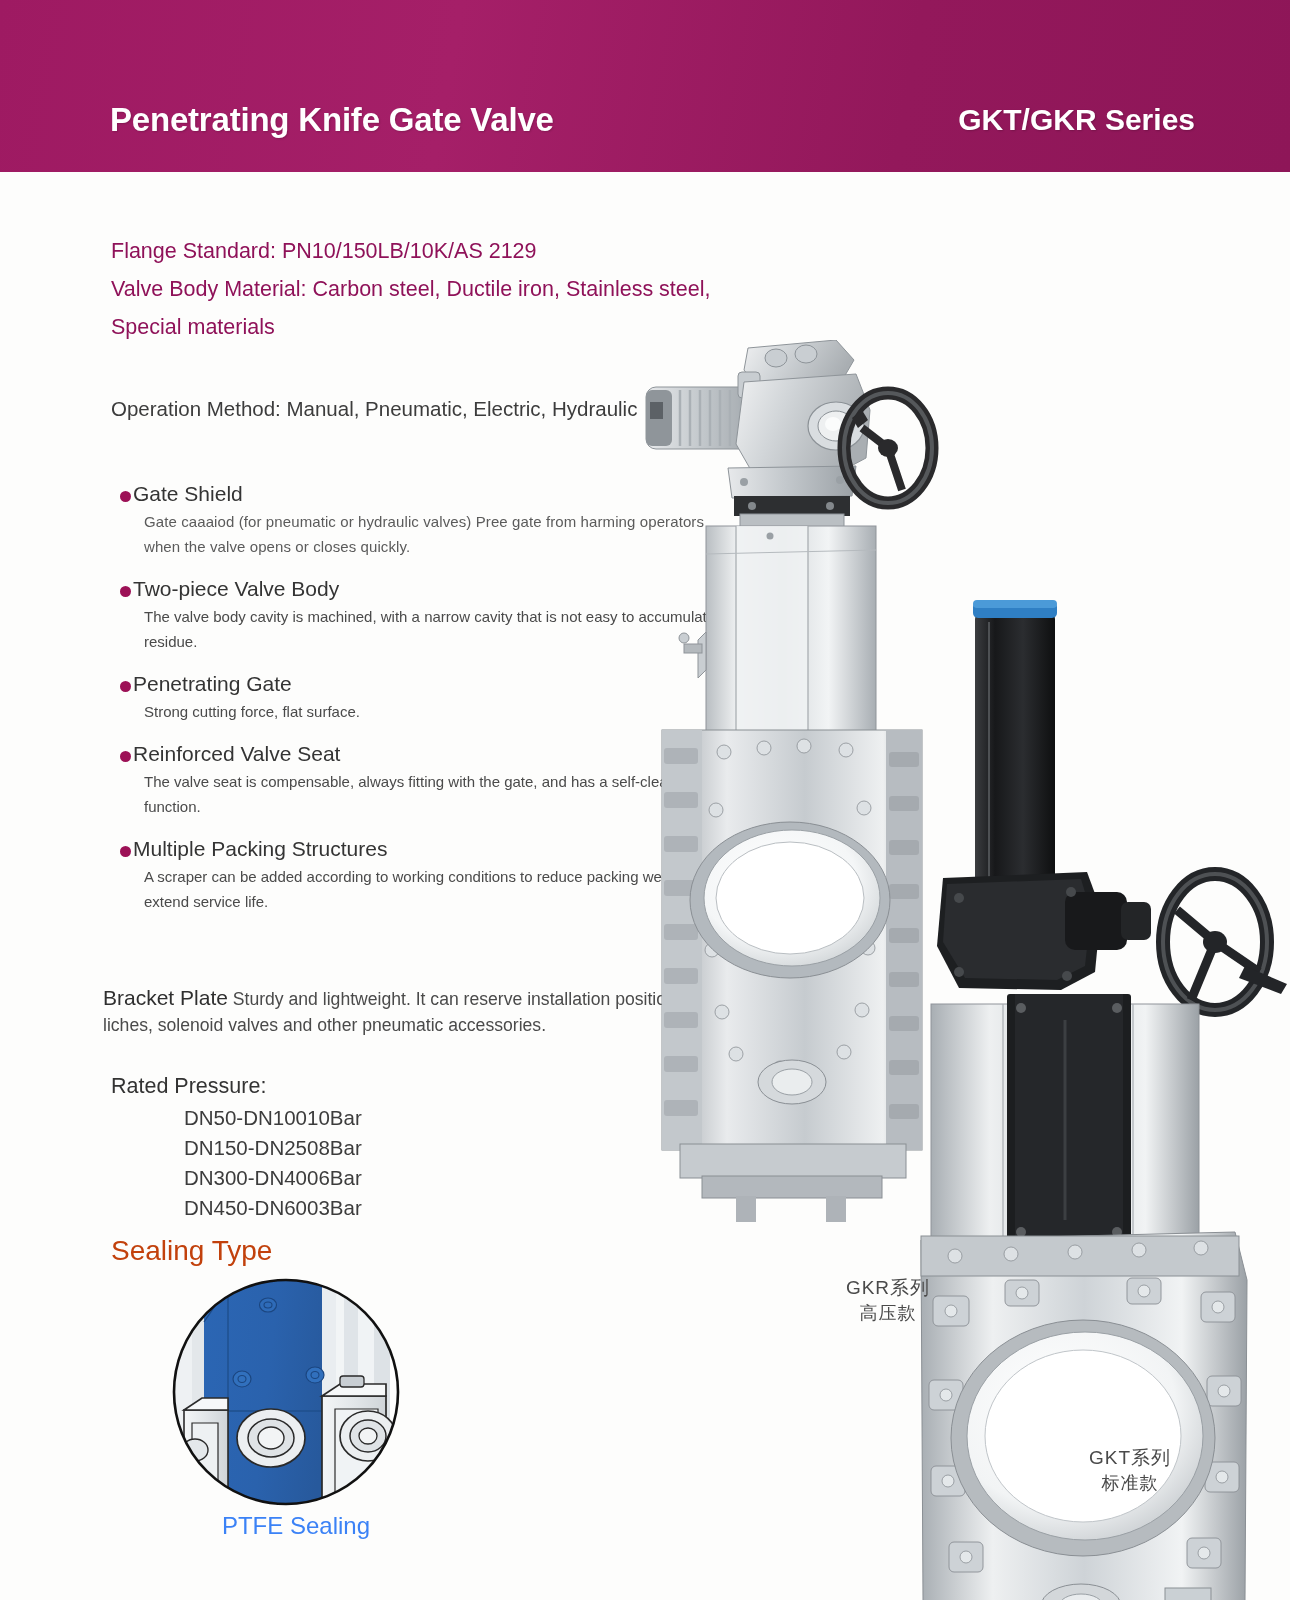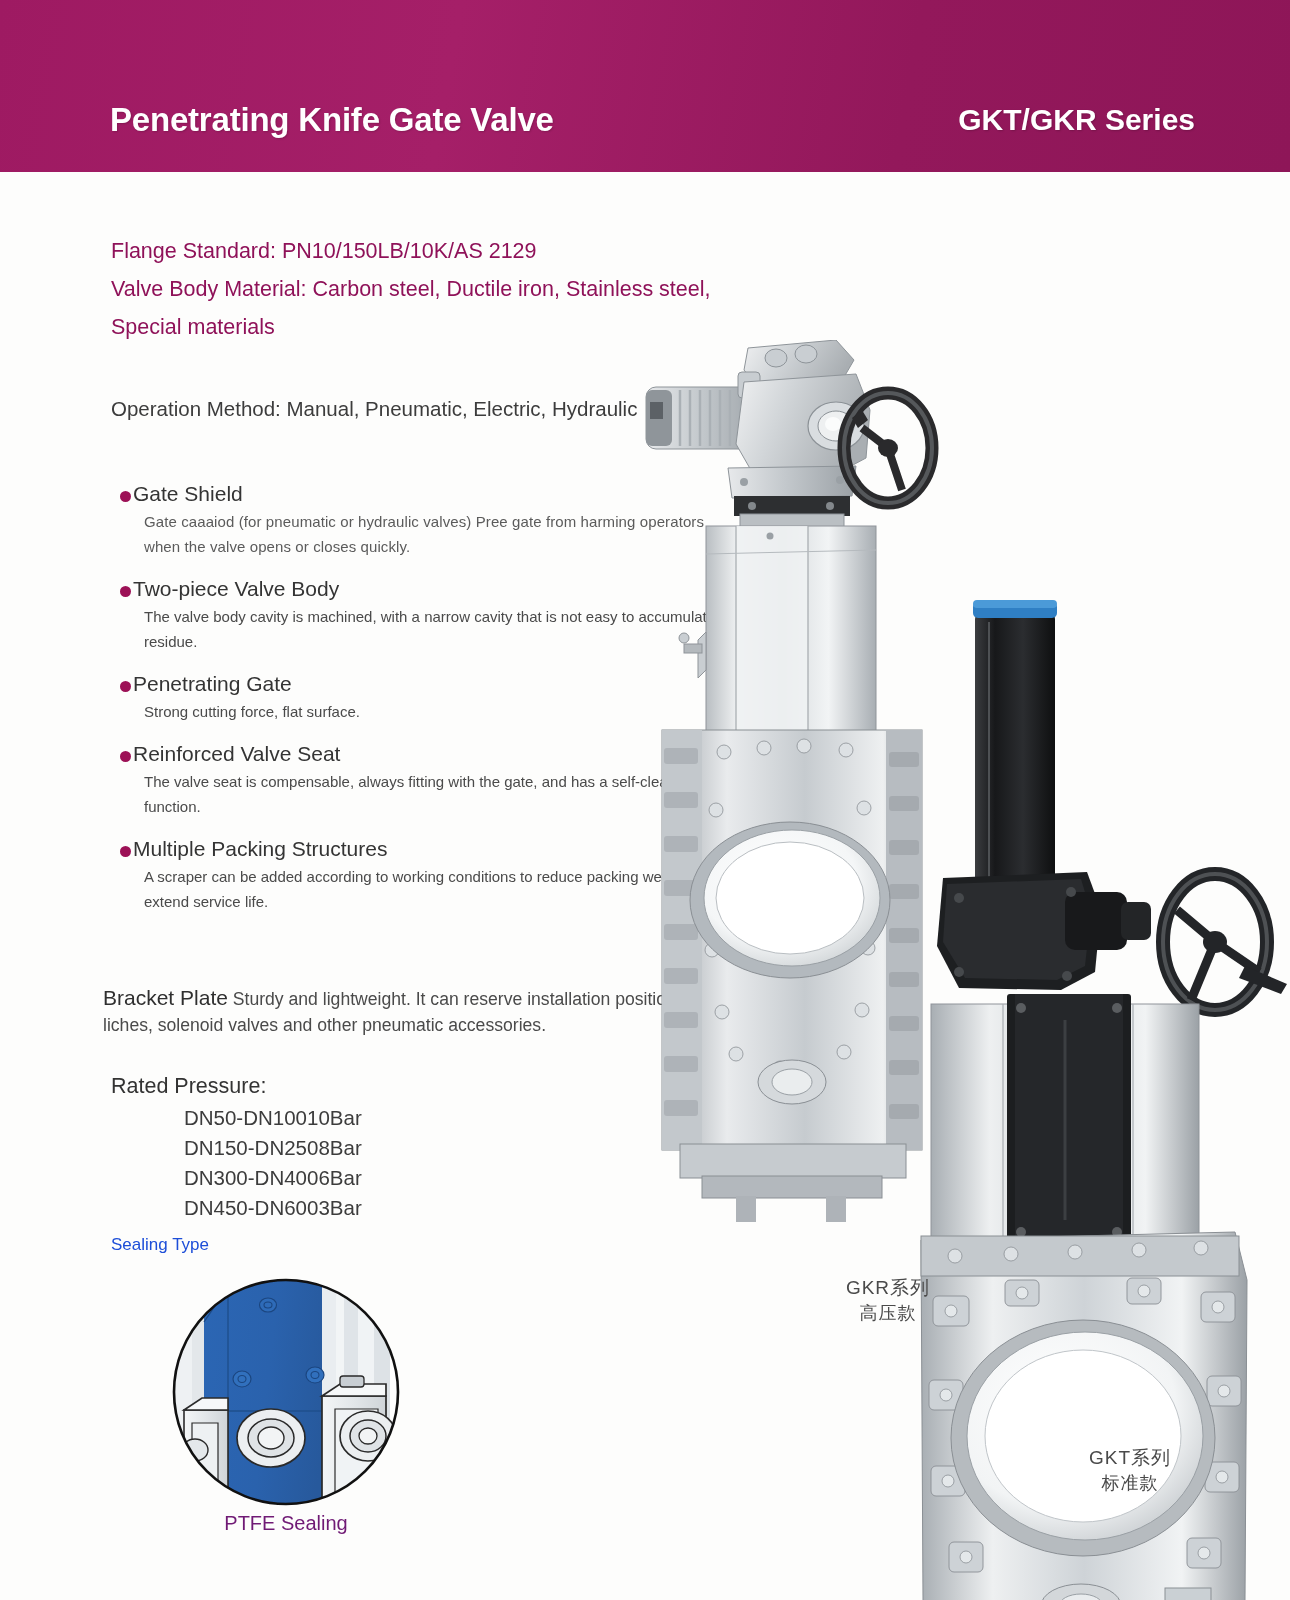--- a/index.html
+++ b/index.html
@@ -75,27 +75,27 @@
   }
 
   .rated{position:absolute;left:111px;top:880px;}
   .rated-title{color:#333;font-size:21.5px;line-height:33px;}
   .rated-row{font-size:20.5px;color:#3c3c3c;line-height:30px;white-space:nowrap;text-align:right;}
   .rated-row .dn{display:inline-block;width:196px;}
   .rated-row .bar{display:inline-block;}
 
   .sealing-title{
     position:absolute;left:111px;top:1045px;
-    color:#1d4ed8;font-size:17px;
+    color:#c2410c;font-size:28px;
   }
 
   .seal-fig{position:absolute;left:172px;top:1088px;width:228px;height:228px;}
   .seal-caption{
-    position:absolute;left:111px;top:1322px;width:350px;text-align:center;
-    color:#701a75;font-size:20px;
+    position:absolute;left:121px;top:1322px;width:350px;text-align:center;
+    color:#3b82f6;font-size:24px;
   }
 
   
   .right-col{position:absolute;left:640px;top:190px;width:650px;height:1410px;}
   .photo-gkr{position:absolute;left:0px;top:150px;width:370px;height:1080px;}
   .photo-gkt{position:absolute;left:275px;top:390px;width:400px;height:1120px;}
 
   .cap{
     position:absolute;text-align:center;color:#4a4a4a;
     font-family:Liberation Sans, sans-serif;

